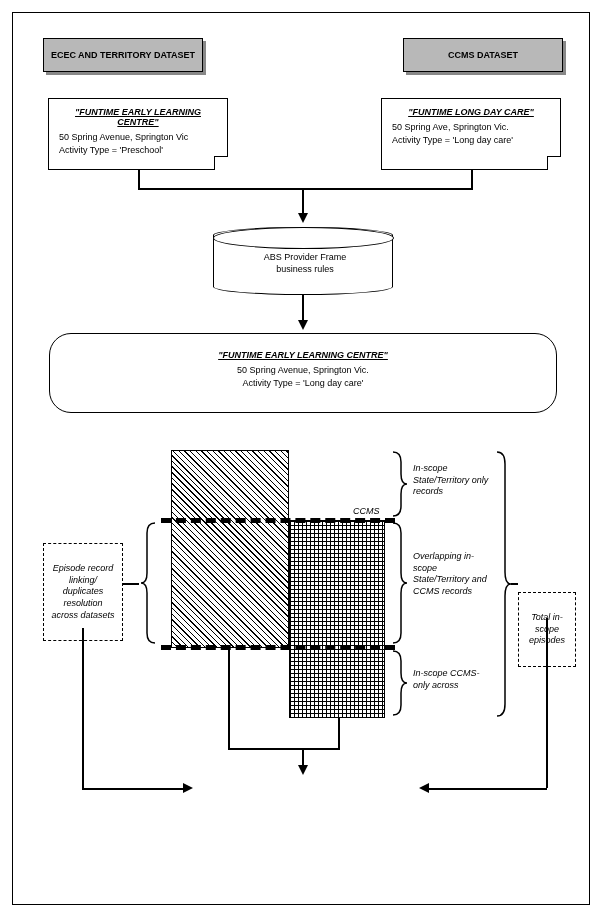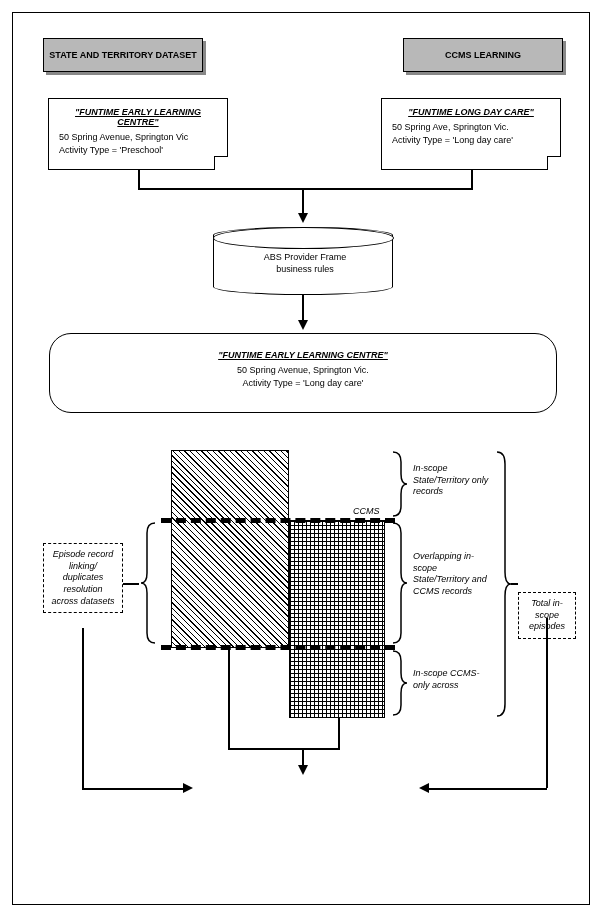--- a/index.html
+++ b/index.html
@@ -18,32 +18,32 @@
 .rounded-box{position:absolute;border:1.5px solid #000;border-radius:22px;background:#fff;padding:16px 10px;text-align:center;font-size:9px}
 .rounded-box .note-body{margin-top:0}
 .hatch-block{position:absolute;border:1.5px solid #000;background:repeating-linear-gradient(45deg,#fff,#fff 3px,#000 3px,#000 4px)}
 .grid-block{position:absolute;border:1.5px solid #000;background-image:linear-gradient(#000 1px,transparent 1px),linear-gradient(90deg,#000 1px,transparent 1px);background-size:4px 4px}
 .dashed-h{position:absolute;border-top:5px dashed #000}
 .brace-right{position:absolute}
 .brace-right svg{display:block}
 .brace-left{position:absolute}
 .brace-left svg{display:block}
 .annot{position:absolute;font-size:9px;font-style:italic;line-height:1.3}
-.dashed-box{position:absolute;border:1.5px dashed #000;padding:5px 6px;font-size:9px;font-style:italic;text-align:center;line-height:1.3}
+.dashed-box{position:absolute;border:1.5px dashed #000;padding:19px 6px;font-size:9px;font-style:italic;text-align:center;line-height:1.3}
 </style>
 </head>
 <body>
 
 <div class="page">
 
   <div class="dataset-header" style="left:30px;top:25px">
-    <span>STATE AND TERRITORY DATASET</span>
+    <span>ECEC AND TERRITORY DATASET</span>
   </div>
   <div class="dataset-header" style="left:390px;top:25px">
-    <span>CCMS LEARNING</span>
+    <span>CCMS DATASET</span>
   </div>
 
   <div class="note" style="left:35px;top:85px">
     <div class="note-title">"FUNTIME EARLY LEARNING CENTRE"</div>
     <div class="note-body">50 Spring Avenue, Springton Vic</div>
     <div class="note-body">Activity Type = 'Preschool'</div>
     <div class="note-fold"></div>
   </div>
   <div class="note" style="left:368px;top:85px">
     <div class="note-title">"FUNTIME LONG DAY CARE"</div>

